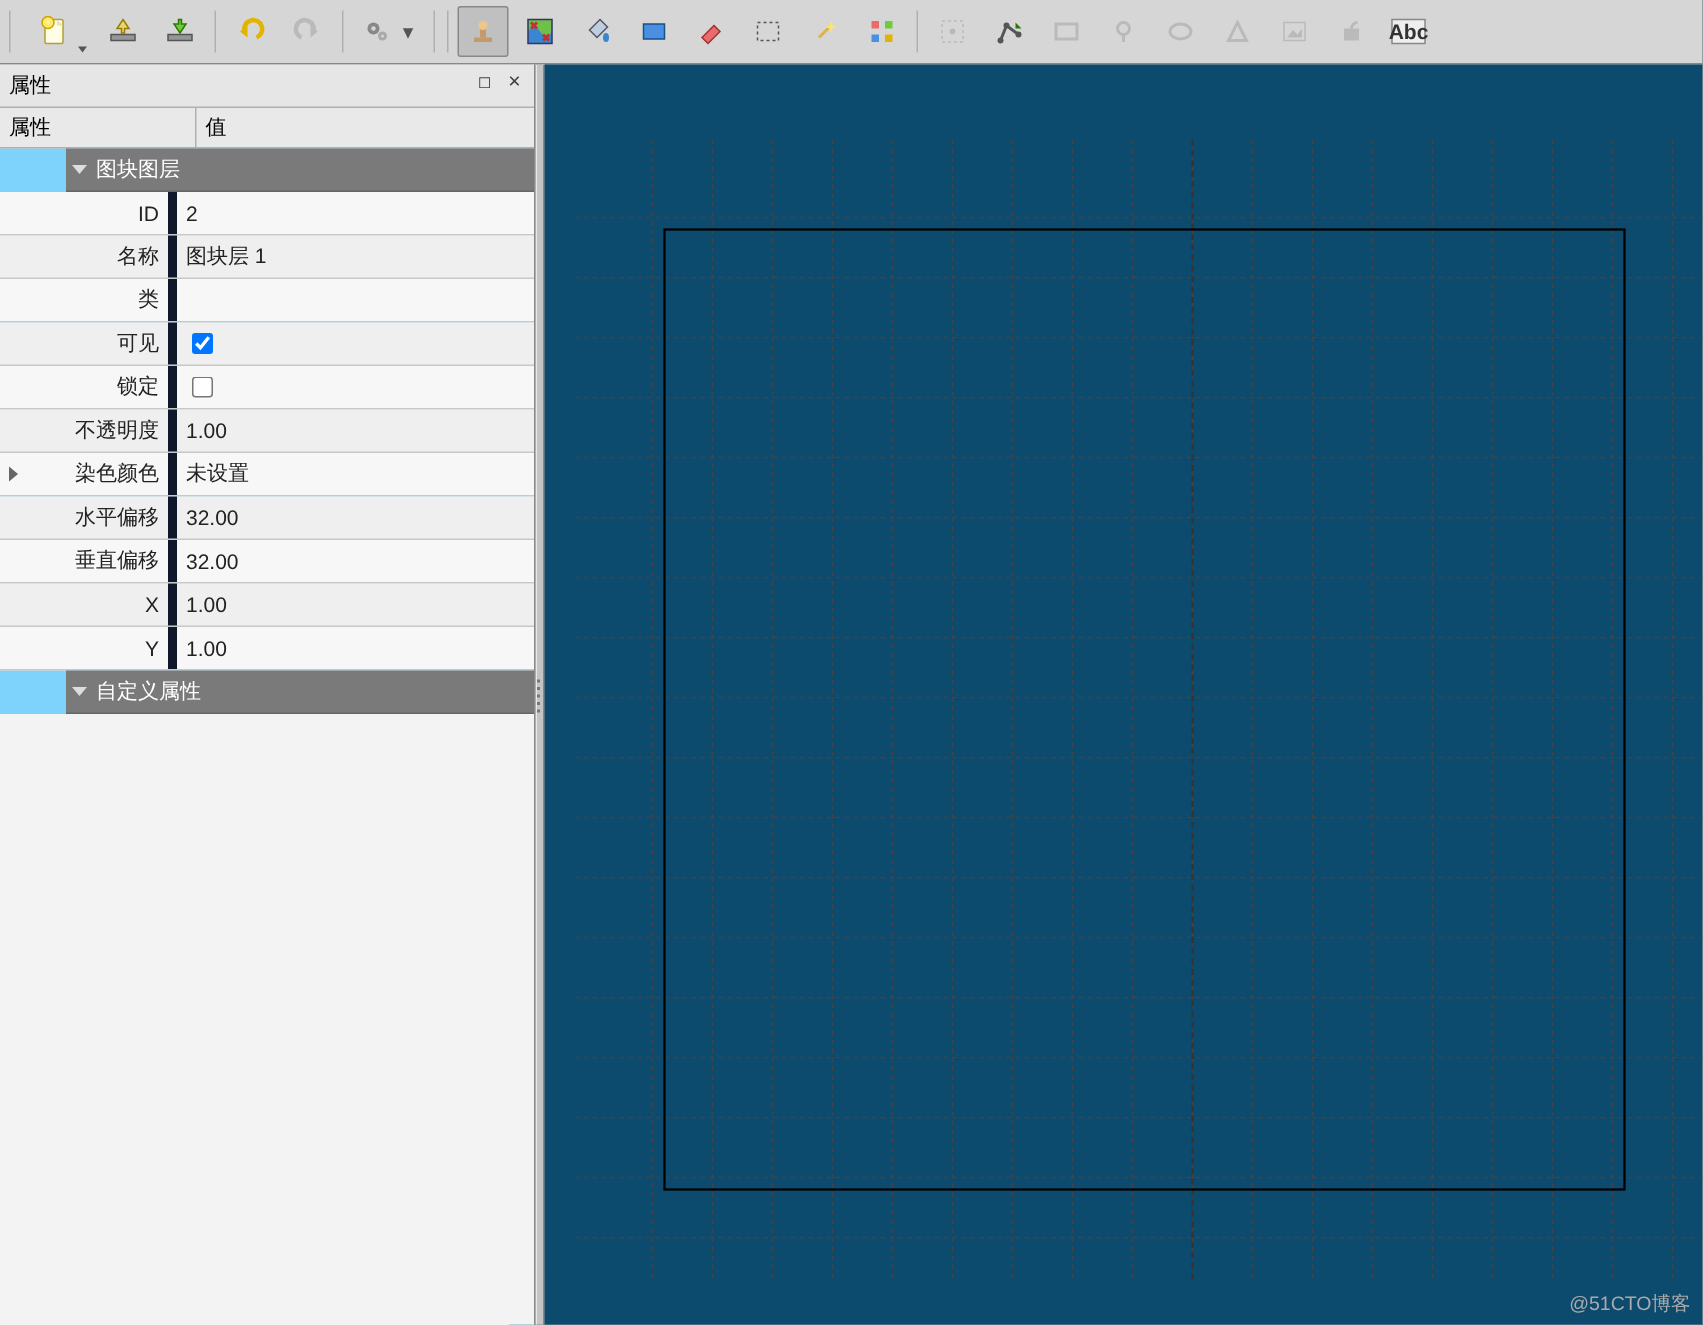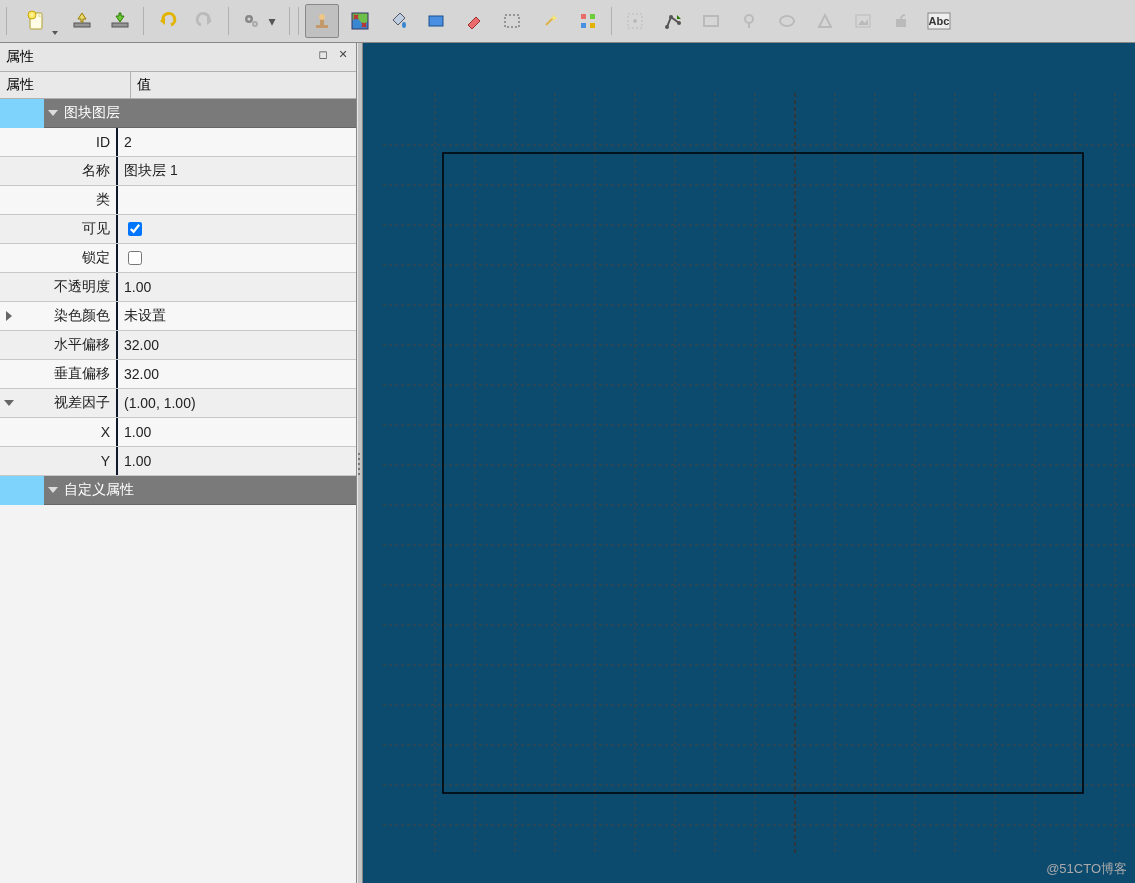--- a/index.html
+++ b/index.html
@@ -135,21 +135,21 @@
 
   .prop-row {
     display: flex;
     height: 28px;
     border-bottom: 1px solid #c8c8c8;
   }
   .prop-row:nth-child(even) { background: #efefef; }
   .prop-row:nth-child(odd) { background: #f7f7f7; }
   .prop-key {
     width: 118px;
-    border-right: 2px solid #0f172a;
+    border-right: 6px solid #0f172a;
     display: flex;
     align-items: center;
     justify-content: flex-end;
     padding: 0 6px;
     color: #222;
     position: relative;
     box-sizing: border-box;
   }
   .prop-key .tri-right {
     position: absolute;
@@ -379,21 +379,21 @@
     <div class="tool-btn disabled">
       <svg width="20" height="20">
           <rect x="5" y="8" width="10" height="8" fill="#888"></rect>
           <path d="M10 8 A4 4 0 0 1 14 4" fill="none" stroke="#888" stroke-width="2"></path>
         </svg>
     </div>
     <div class="tool-btn">
       <svg width="24" height="18">
           <rect x="1" y="1" width="22" height="16" fill="#eee" stroke="#888"></rect>
         </svg>
-      <span style="position:absolute;font-size:11px;font-weight:bold;color:#333;">Abc</span>
+      <span style="position:absolute;font-size:14px;font-weight:bold;color:#333;">Abc</span>
     </div>
   </div>
 </div>
 
 <div class="main">
 
   <div class="panel">
     <div class="panel-title">
       <span>属性</span>
       <div class="ctrls">
@@ -481,29 +481,20 @@
         <div class="prop-val">
             <span>32.00</span>
           </div>
       </div>
       <div class="prop-row">
         <div class="prop-key">
             <span>垂直偏移</span>
           </div>
         <div class="prop-val">
             <span>32.00</span>
-          </div>
-      </div>
-      <div class="prop-row">
-        <div class="prop-key">
-          <div class="tri-down"></div>
-          <span>视差因子</span>
-        </div>
-        <div class="prop-val">
-            <span>(1.00, 1.00)</span>
           </div>
       </div>
       <div class="prop-row">
         <div class="prop-key">
             <span>X</span>
           </div>
         <div class="prop-val">
             <span>1.00</span>
           </div>
       </div>

